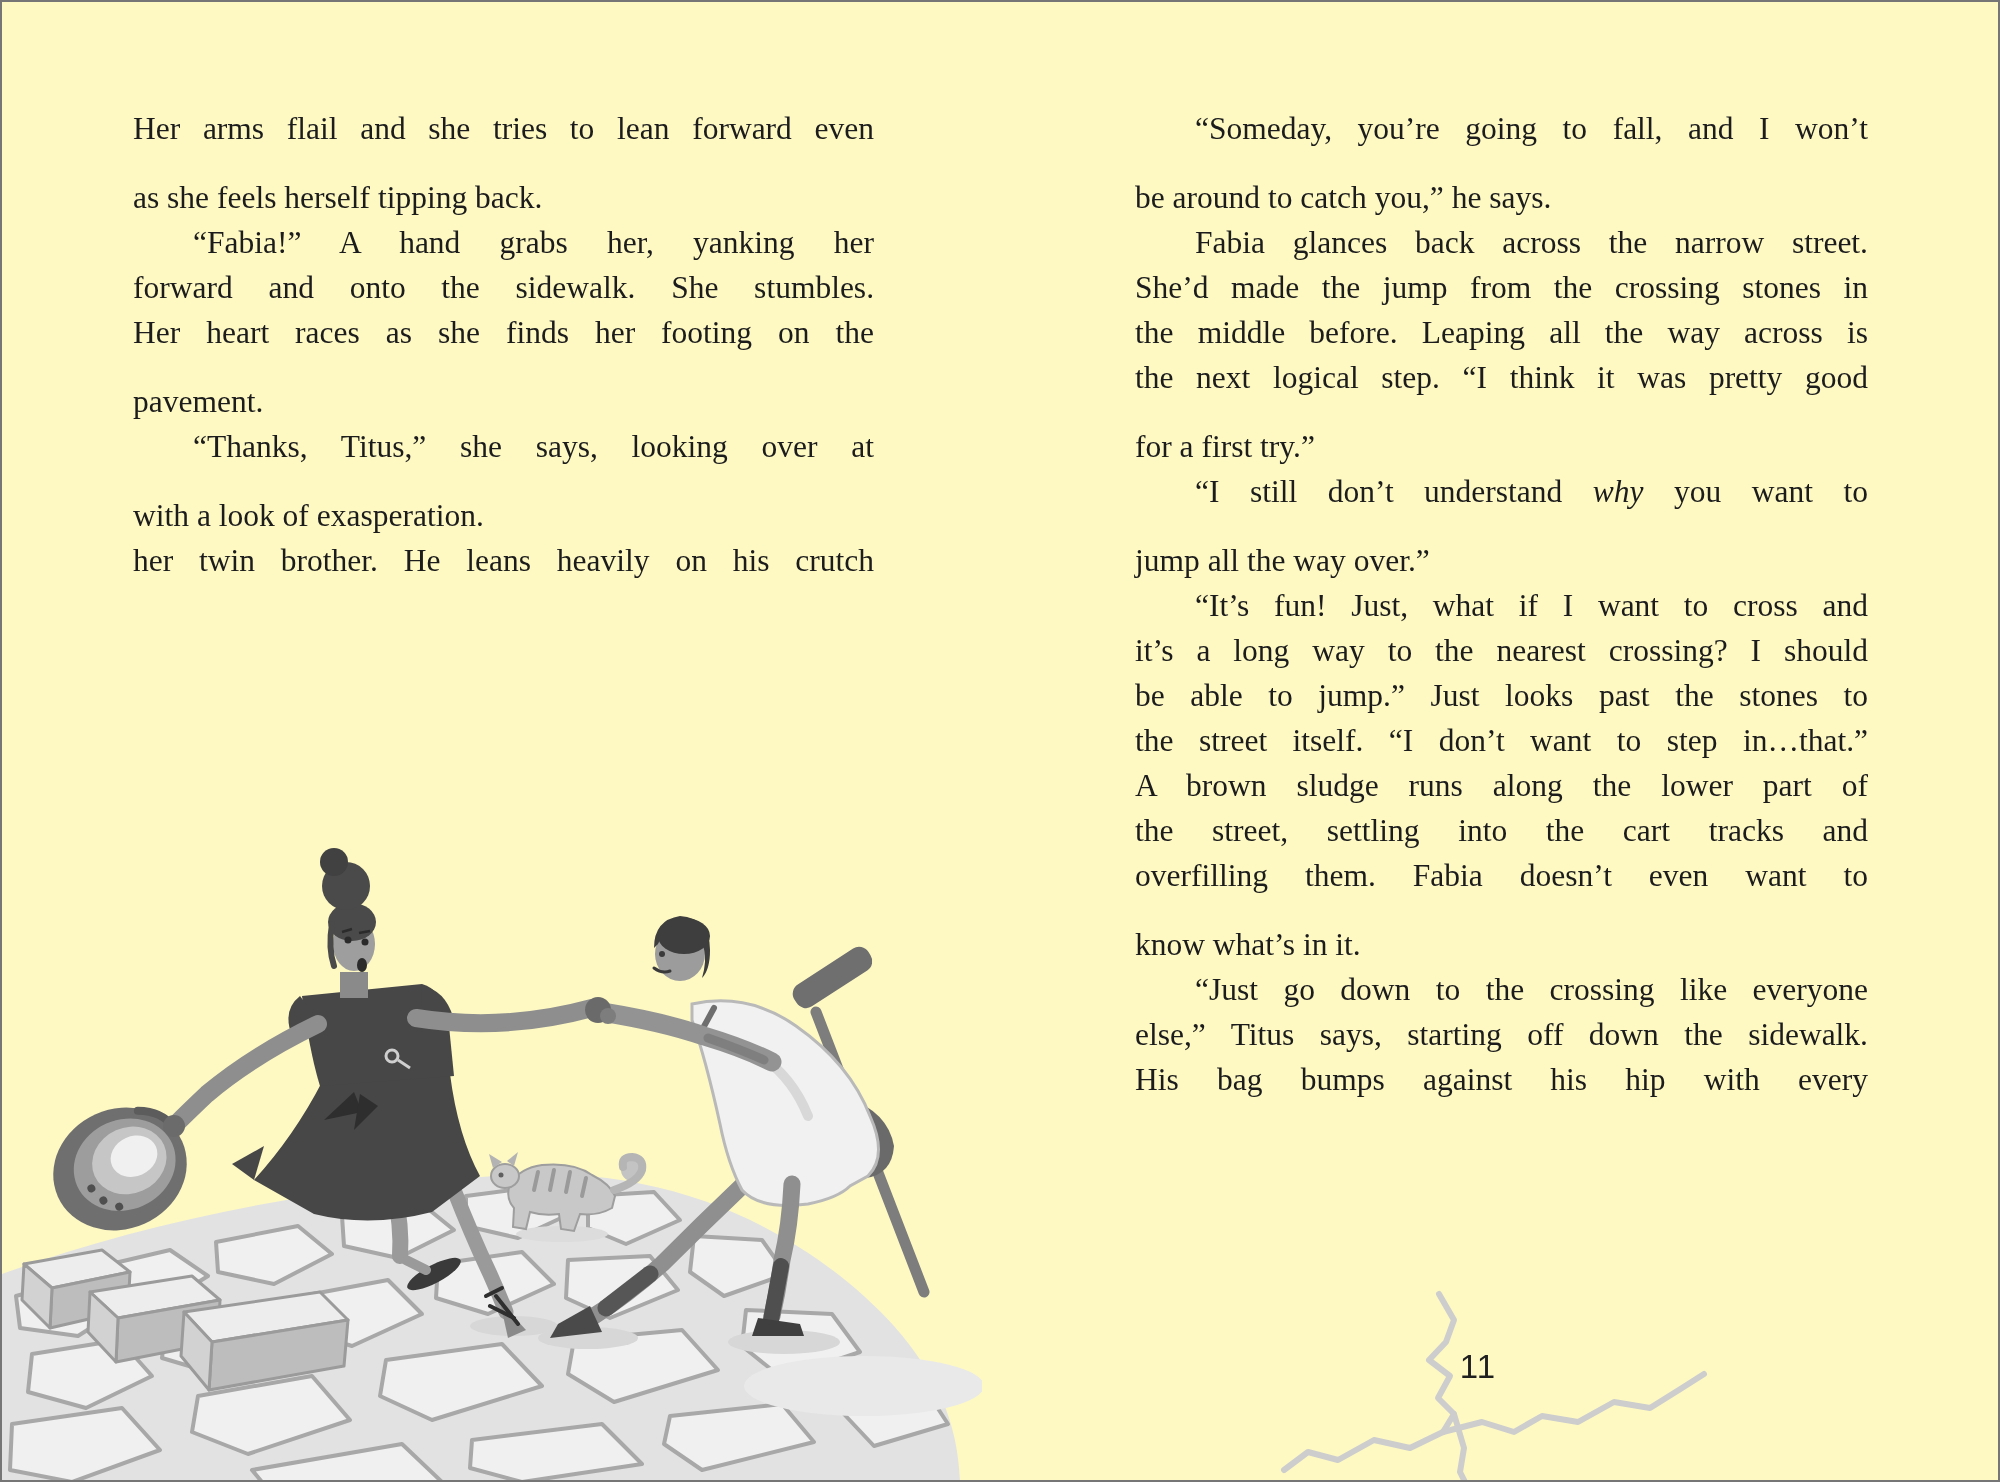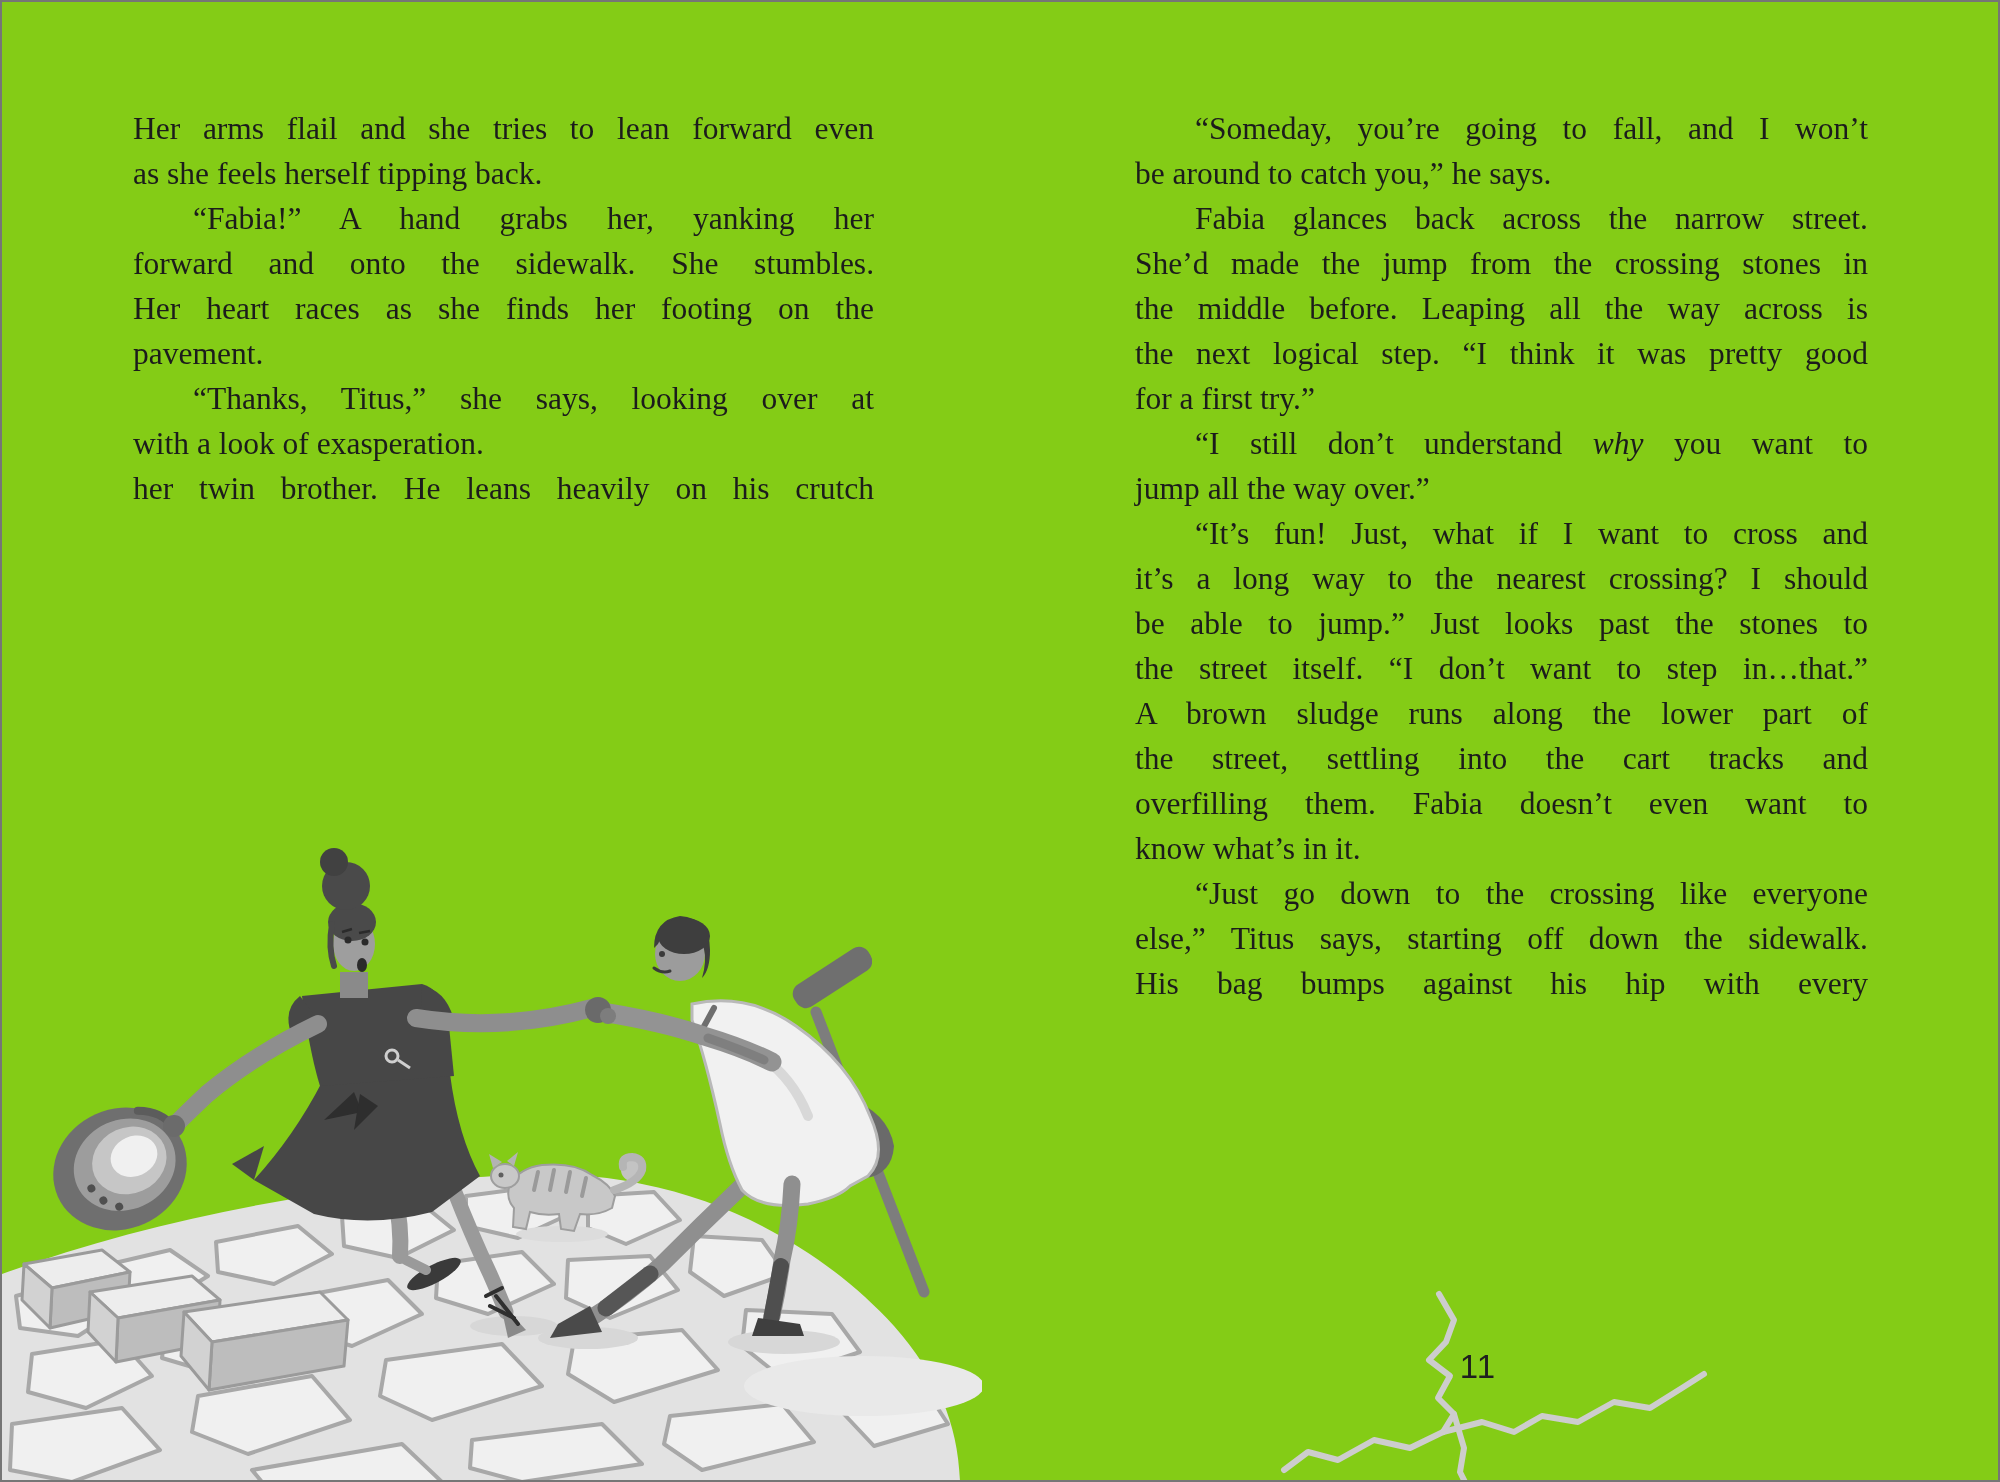--- a/index.html
+++ b/index.html
@@ -1,26 +1,26 @@
 <!DOCTYPE html>
 <html><head>
 <meta charset="utf-8">
 <style>
   html,body{margin:0;padding:0;background:#ffffff;}
   .screen{
     position:relative;width:2000px;height:1482px;box-sizing:border-box;
-    background:#84cc16;border:2px solid #767676;overflow:hidden;
+    background:#fef9c3;border:2px solid #767676;overflow:hidden;
     font-family:"Liberation Serif", serif;
   }
   .textcol{position:absolute;top:104px;color:#1c1c1c;font-size:31.5px;line-height:45px;}
   #left-text{left:131px;width:741px;}
   #right-text{left:1133px;width:733px;}
   .line{text-align:justify;text-align-last:justify;}
   .line.first{text-indent:60px;}
-  .line.last{text-align:left;text-align-last:auto;}
+  .line.last{text-align:left;text-align-last:auto;margin-top:24px;}
   .line i{}
   .pagenum{
     position:absolute;left:1434px;top:1346px;width:84px;text-align:center;
     font-family:"Liberation Sans", sans-serif;font-size:33px;color:#1f1f1f;letter-spacing:1px;
   }
   svg{display:block;}
   .illus{position:absolute;left:0;top:622px;}
   .crack{position:absolute;left:1260px;top:1285px;}
 </style>
 </head>

